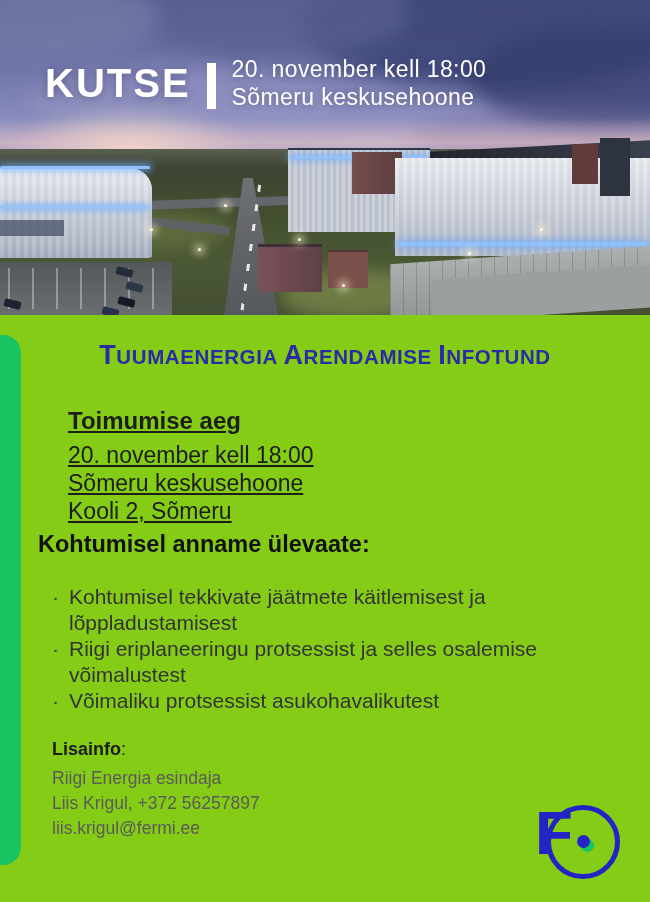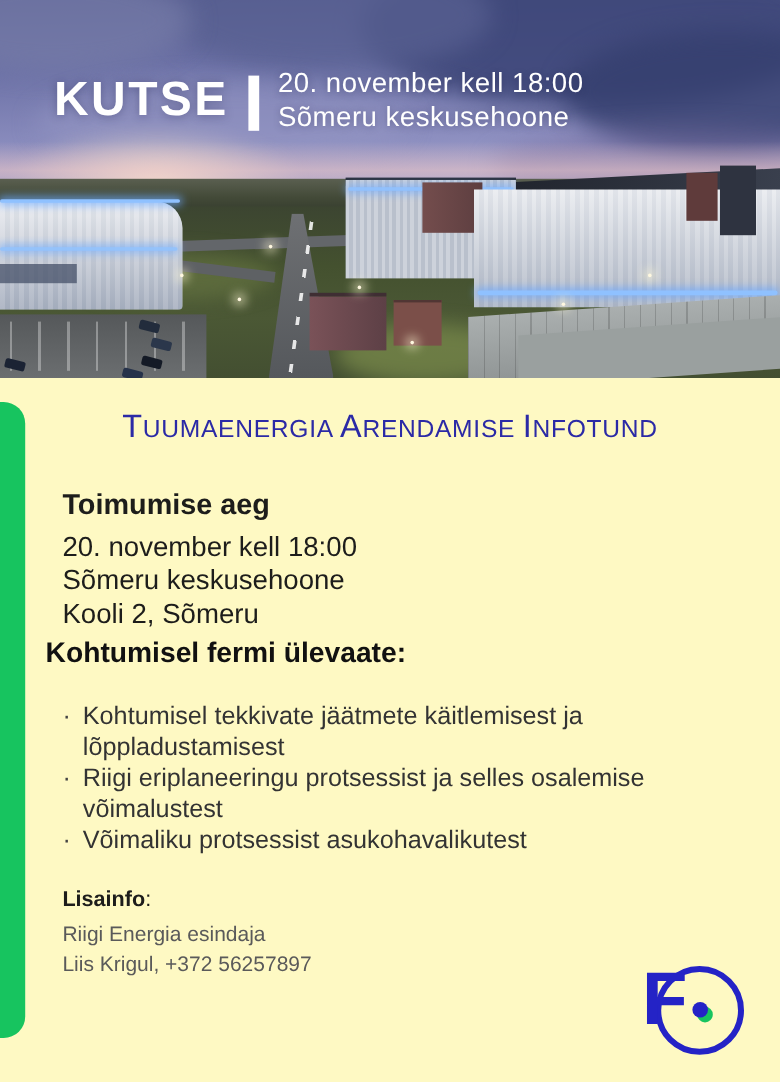--- a/index.html
+++ b/index.html
@@ -1,17 +1,17 @@
 <!DOCTYPE html>
 <html><head>
 <meta charset="utf-8">
 <style>
   html,body{margin:0;padding:0;background:#fff;}
   .poster{
-    position:relative;width:650px;height:902px;background:#fef9c3;
+    position:relative;width:650px;height:902px;background:#84cc16;
     overflow:hidden;font-family:"Liberation Sans",sans-serif;
   }
 
   
   .photo{position:absolute;left:0;top:0;width:650px;height:315px;overflow:hidden;
     background:linear-gradient(178deg,#555b8e 0%,#6d72a7 18%,#8d8fc0 38%,#a9a6ce 52%,#c4b4d4 62%,#dac1cf 74%,#e7d0d2 86%,#d9c2c9 100%);}
   .cl{position:absolute;border-radius:50%;filter:blur(10px);}
   .cl1{left:300px;top:-45px;width:390px;height:135px;background:rgba(60,70,120,.88);}
   .cl2{left:140px;top:-35px;width:270px;height:95px;background:rgba(88,96,146,.75);}
   .cl3{left:470px;top:25px;width:270px;height:105px;background:rgba(52,62,110,.8);}
@@ -92,23 +92,23 @@
   .kutse{font-size:40px;font-weight:800;letter-spacing:2px;color:#fff;
     text-shadow:0 1px 8px rgba(30,30,70,.35);}
   .hdivider{width:9px;height:46px;background:#fff;margin:6px 16px 0 16px;}
   .hero-lines{font-size:23px;line-height:28px;font-weight:400;letter-spacing:.4px;
     text-shadow:0 1px 6px rgba(30,30,70,.35);}
 
   
   .green-bar{position:absolute;left:0;top:335px;width:21px;height:530px;
     background:#17c45f;border-radius:0 18px 18px 0;}
   .title{position:absolute;left:40px;top:338px;width:570px;text-align:center;
-    color:#2b2aa6;font-weight:400;font-size:20.5px;letter-spacing:.6px;line-height:34px;}
+    color:#2b2aa6;font-weight:700;font-size:20.5px;letter-spacing:.6px;line-height:34px;}
   .title .cap{font-size:27px;}
-  .sched{position:absolute;left:52px;top:407px;color:#1d1d1b;}
+  .sched{position:absolute;left:68px;top:407px;color:#1d1d1b;text-decoration:underline;}
   .sched-h{font-size:24px;font-weight:700;margin-bottom:6px;}
   .sched-l{font-size:23px;line-height:28px;font-weight:400;}
   .over-h{position:absolute;left:38px;top:531px;font-size:23.5px;font-weight:700;color:#111;}
   .bullets{position:absolute;left:50px;top:584px;width:560px;margin:0;padding:0;list-style:none;
     font-size:21px;line-height:25.5px;color:#333;}
   .bullets li{position:relative;padding-left:19px;margin-bottom:1px;}
   .bullets li .dot{position:absolute;left:2px;top:0;color:#444;}
   .lisa{position:absolute;left:52px;top:739px;}
   .lisa-h{font-size:18px;font-weight:700;color:#1d1d1b;margin-bottom:6px;}
   .lisa-h .colon{font-weight:400;}
@@ -203,21 +203,21 @@
 
   <div class="title"><span class="cap">T</span>UUMAENERGIA <span class="cap">A</span>RENDAMISE <span class="cap">I</span>NFOTUND</div>
 
   <div class="sched">
     <div class="sched-h">Toimumise aeg</div>
     <div class="sched-l">20. november kell 18:00</div>
     <div class="sched-l">Sõmeru keskusehoone</div>
     <div class="sched-l">Kooli 2, Sõmeru</div>
   </div>
 
-  <div class="over-h">Kohtumisel fermi ülevaate:</div>
+  <div class="over-h">Kohtumisel anname ülevaate:</div>
   <ul class="bullets">
     <li>
       <span class="dot">·</span>
       <span>Kohtumisel tekkivate jäätmete käitlemisest ja lõppladustamisest</span>
     </li>
     <li>
       <span class="dot">·</span>
       <span>Riigi eriplaneeringu protsessist ja selles osalemise võimalustest</span>
     </li>
     <li>
@@ -225,20 +225,21 @@
       <span>Võimaliku protsessist asukohavalikutest</span>
     </li>
   </ul>
 
   <div class="lisa">
     <div class="lisa-h">
       <span>Lisainfo</span><span class="colon">:</span>
     </div>
     <div class="lisa-l">Riigi Energia esindaja</div>
     <div class="lisa-l">Liis Krigul, +372 56257897</div>
+    <div class="lisa-l">liis.krigul@fermi.ee</div>
   </div>
 
   <div class="logo">
     <div class="logo-circle"></div>
     <div class="logo-f">F</div>
     <div class="logo-dot-green"></div>
     <div class="logo-dot-blue"></div>
   </div>
 
 </div>

